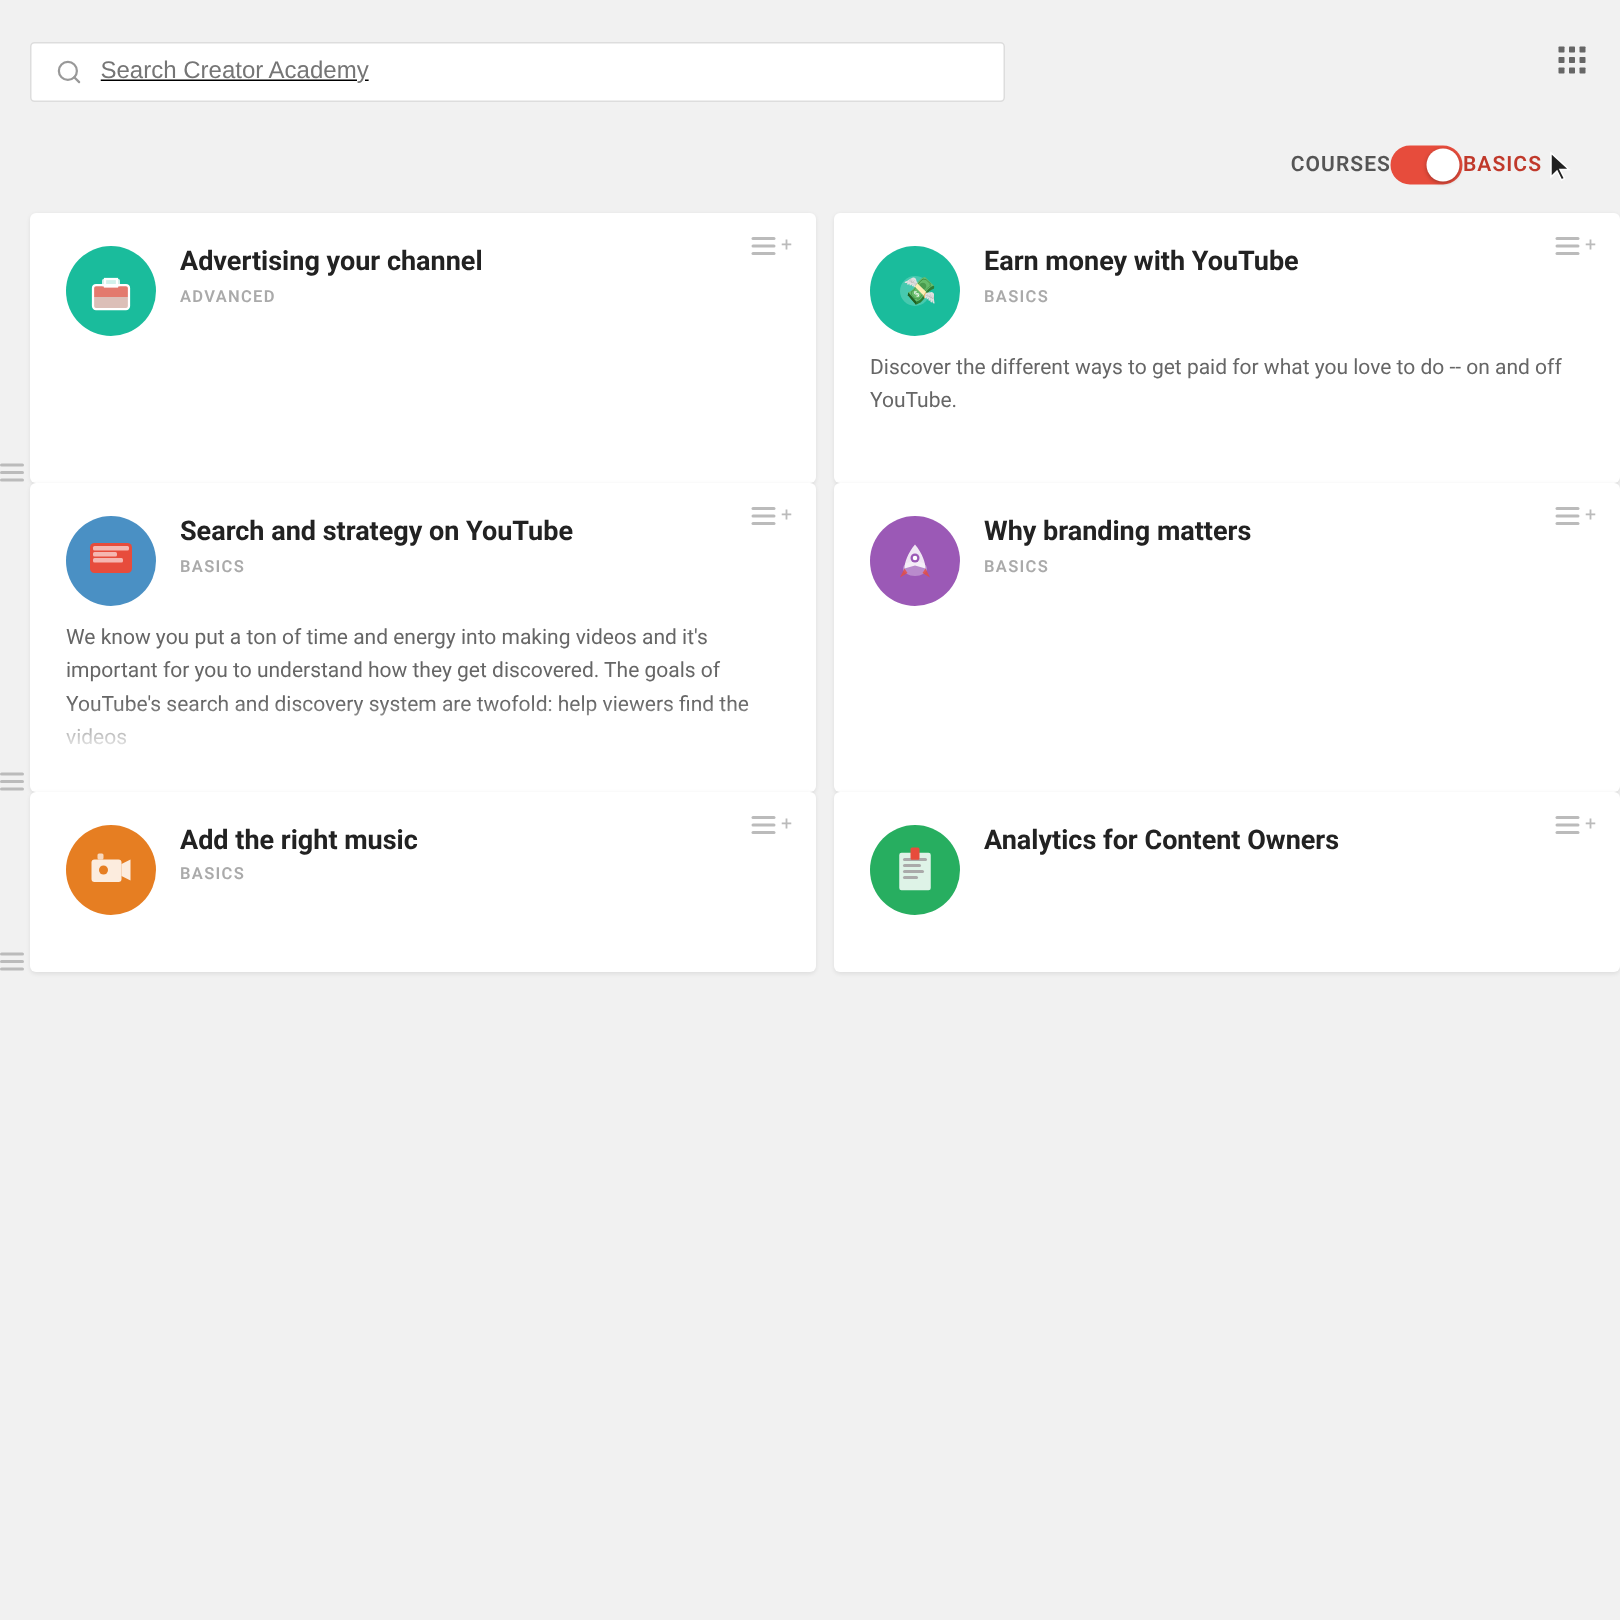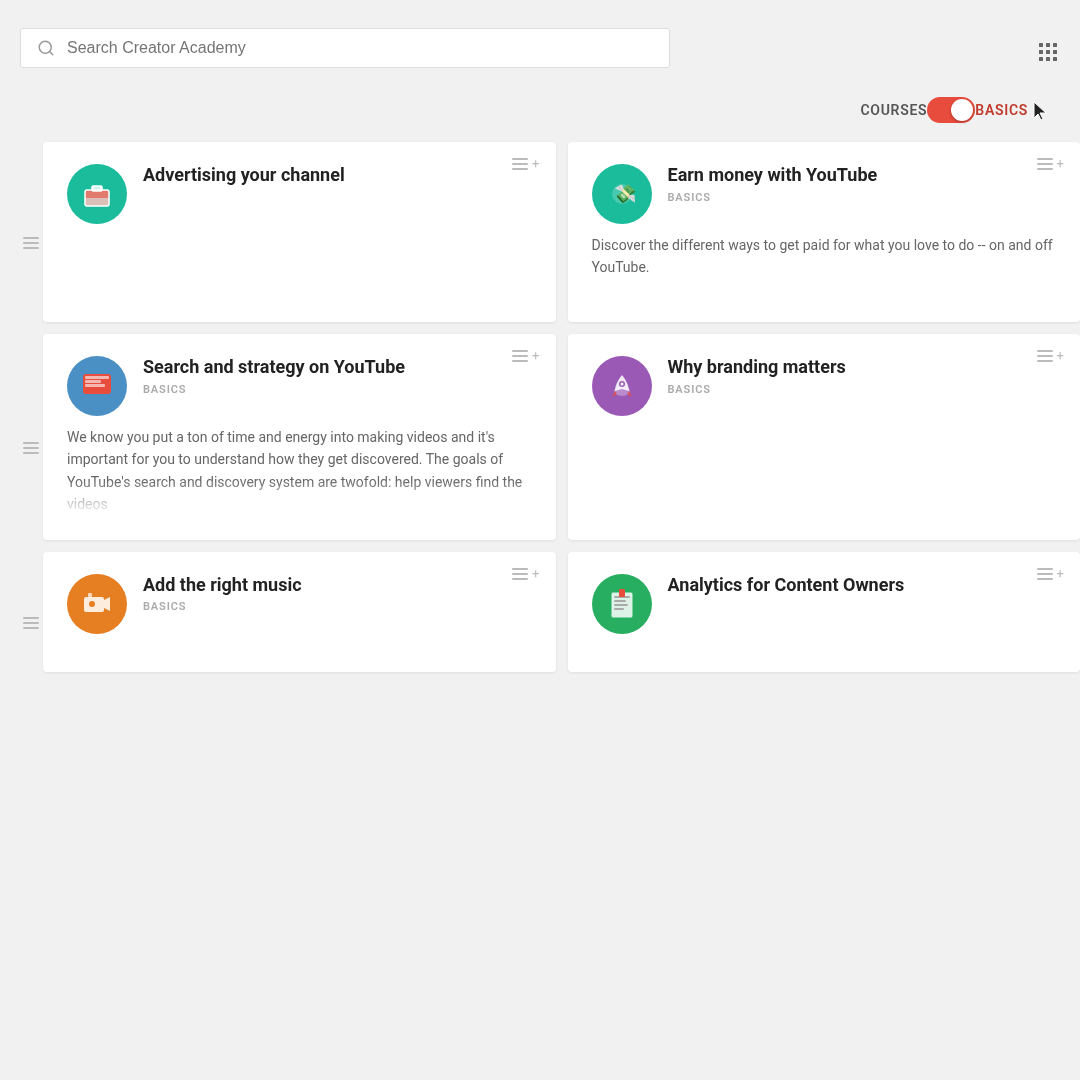--- a/index.html
+++ b/index.html
@@ -9,22 +9,23 @@
       width: 1080px;
       min-height: 1080px;
       overflow-x: hidden;
     }
 
     
     .search-bar-container {
       background: #f1f1f1;
       padding: 28px 20px 18px 20px;
       display: flex;
-      align-items: flex-end;
+      align-items: flex-start;
       justify-content: space-between;
+      text-decoration: underline;
     }
     .search-bar {
       display: flex;
       align-items: center;
       background: white;
       border: 1px solid #ddd;
       border-radius: 3px;
       padding: 10px 16px;
       width: 650px;
       gap: 12px;
@@ -143,23 +144,21 @@
     .card-description {
       font-size: 14px;
       color: #666;
       line-height: 1.6;
       margin-top: 6px;
     }
 
     
     .row-wrapper {
       display: flex;
-      align-items: center;
-      margin-bottom: 12px;
-      padding-left: 23px;
+      align-items: flex-end;
     }
     .left-edge {
       width: 20px;
       display: flex;
       flex-direction: column;
       justify-content: flex-start;
       padding-top: 22px;
       gap: 4px;
       flex-shrink: 0;
     }
@@ -262,20 +261,21 @@
               <rect x="4" y="12" width="24" height="16" rx="2" fill="white" opacity="0.9"></rect>
               <rect x="4" y="12" width="24" height="16" rx="2" fill="#c0392b" opacity="0.3"></rect>
               <rect x="4" y="12" width="24" height="8" rx="1" fill="#e74c3c" opacity="0.6"></rect>
               <rect x="10" y="8" width="12" height="5" rx="1" fill="white" opacity="0.8"></rect>
               <rect x="12" y="8" width="8" height="5" rx="0" fill="none" stroke="white" stroke-width="1.5"></rect>
               <rect x="4" y="12" width="24" height="16" rx="2" fill="none" stroke="white" stroke-width="1.5"></rect>
             </svg>
           </div>
           <div class="card-title-block">
             <div class="card-title">Advertising your channel</div>
+            <div class="card-level">ADVANCED</div>
           </div>
         </div>
         <div class="card-menu-icon">
           <div class="hamburger-plus">
             <div class="h-lines">
                 <span></span>
                 <span></span>
                 <span></span>
               </div>
             <span class="plus-sym">+</span>

